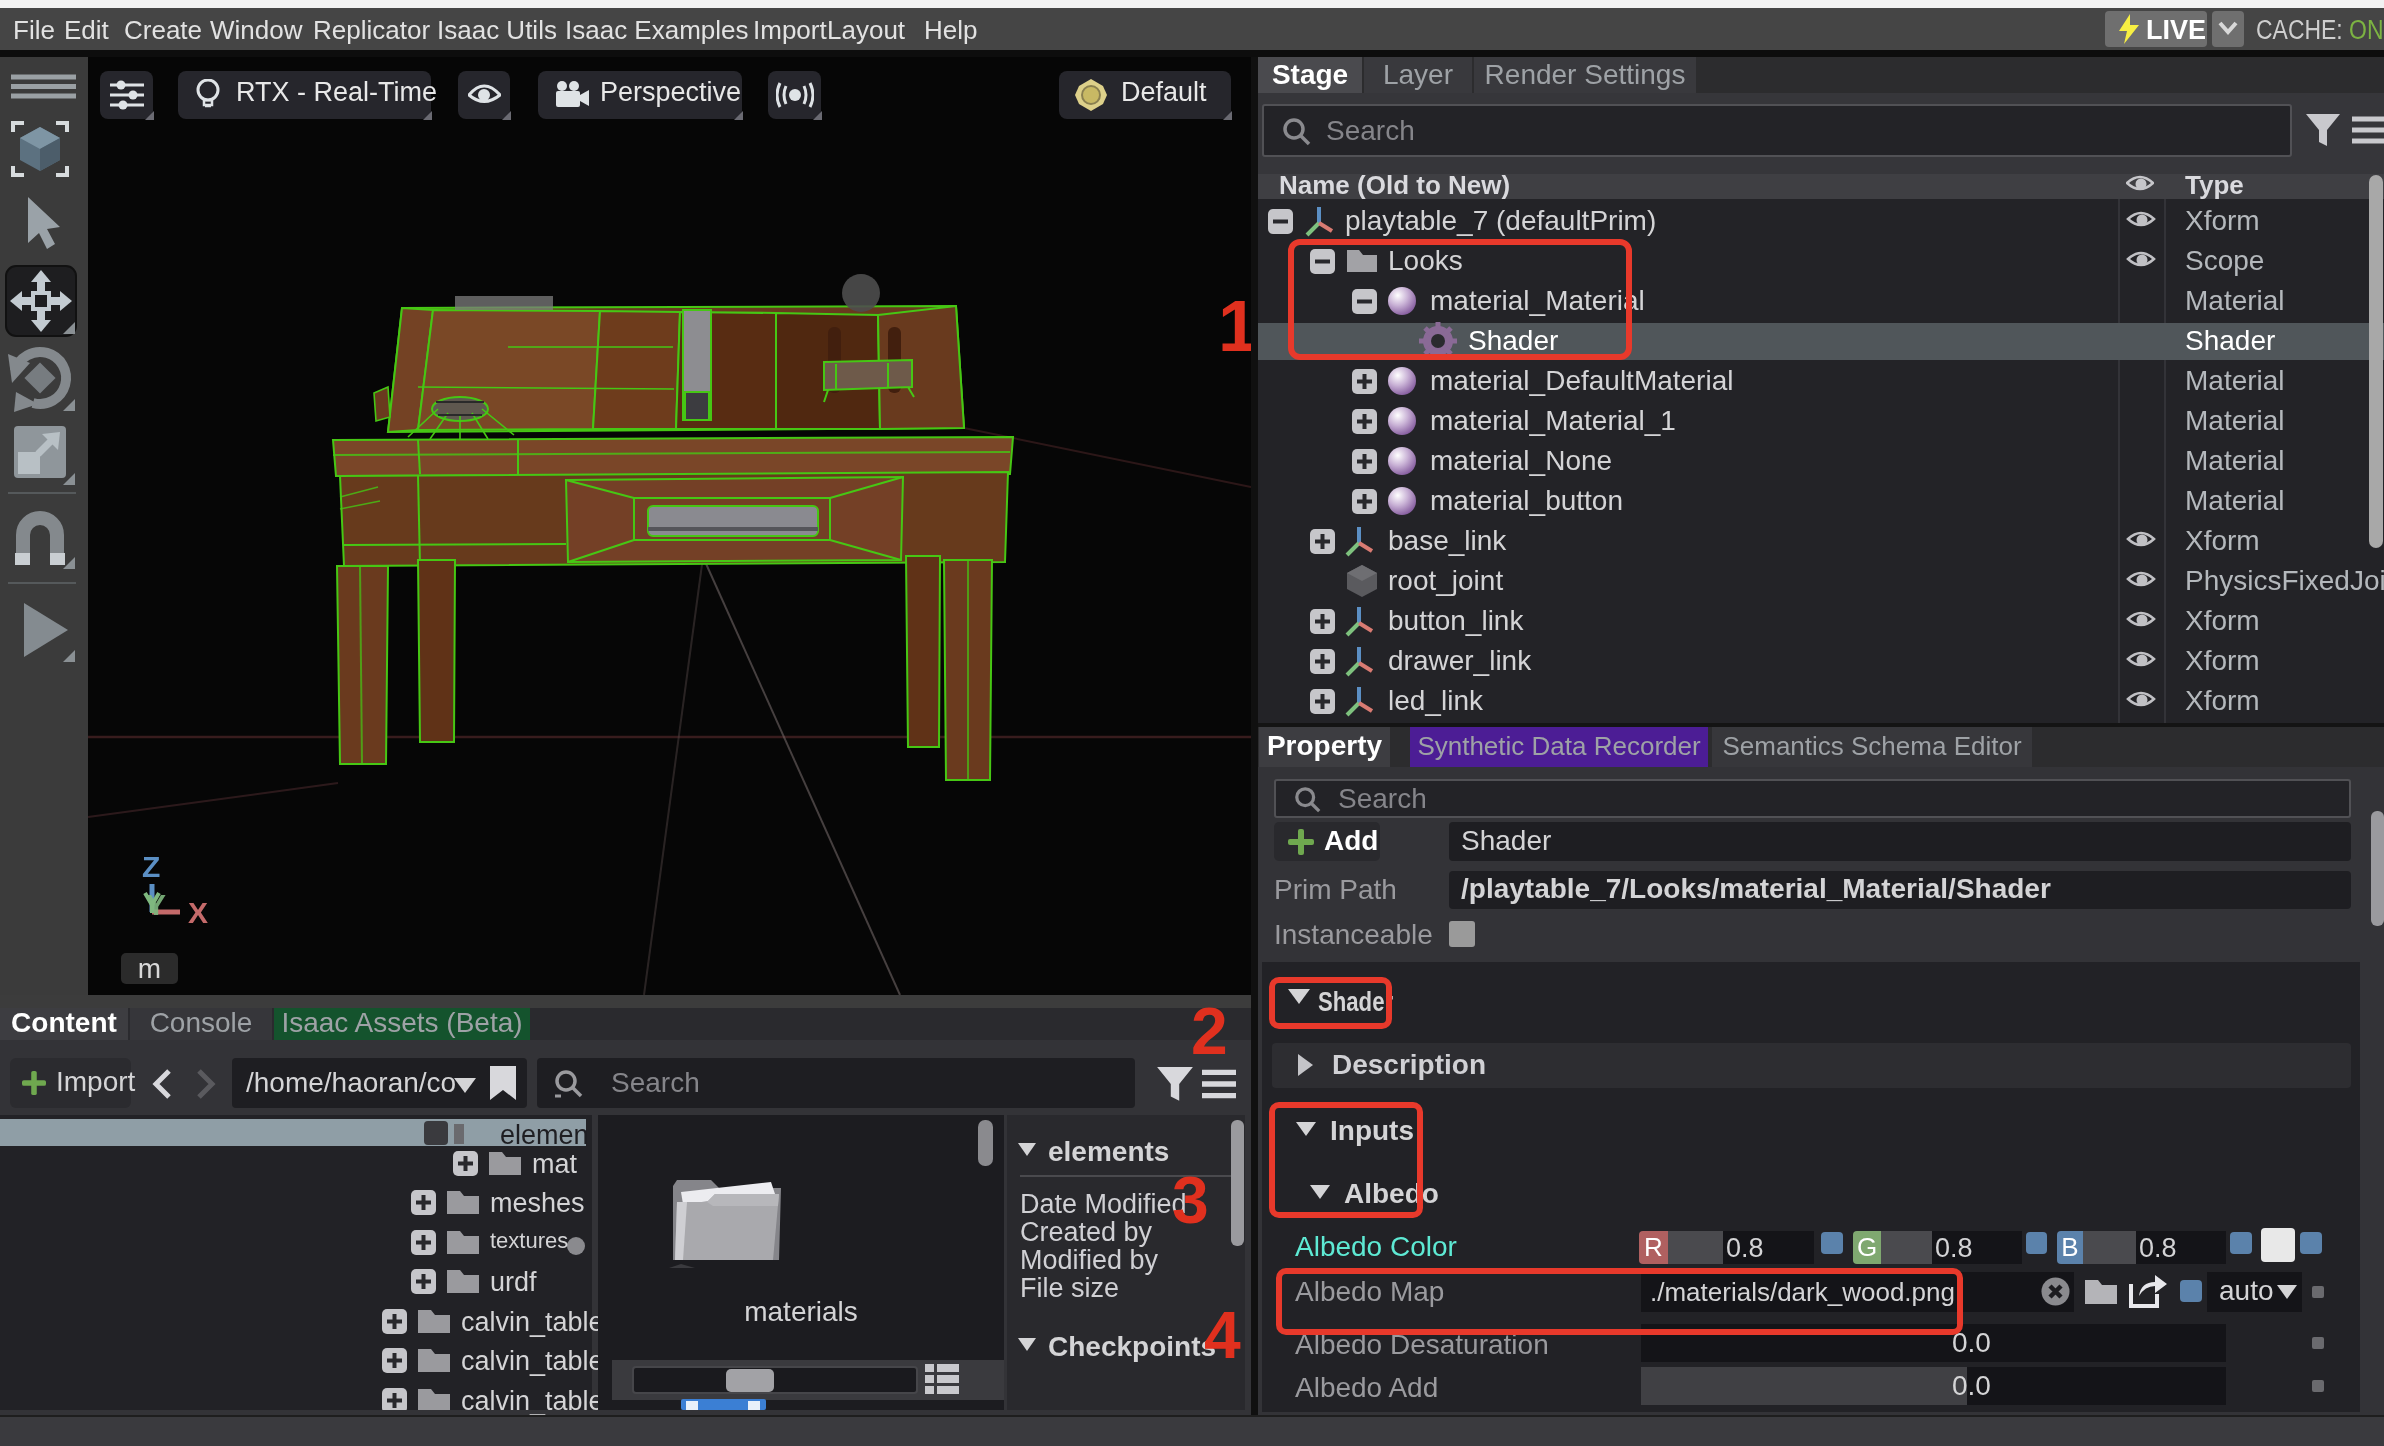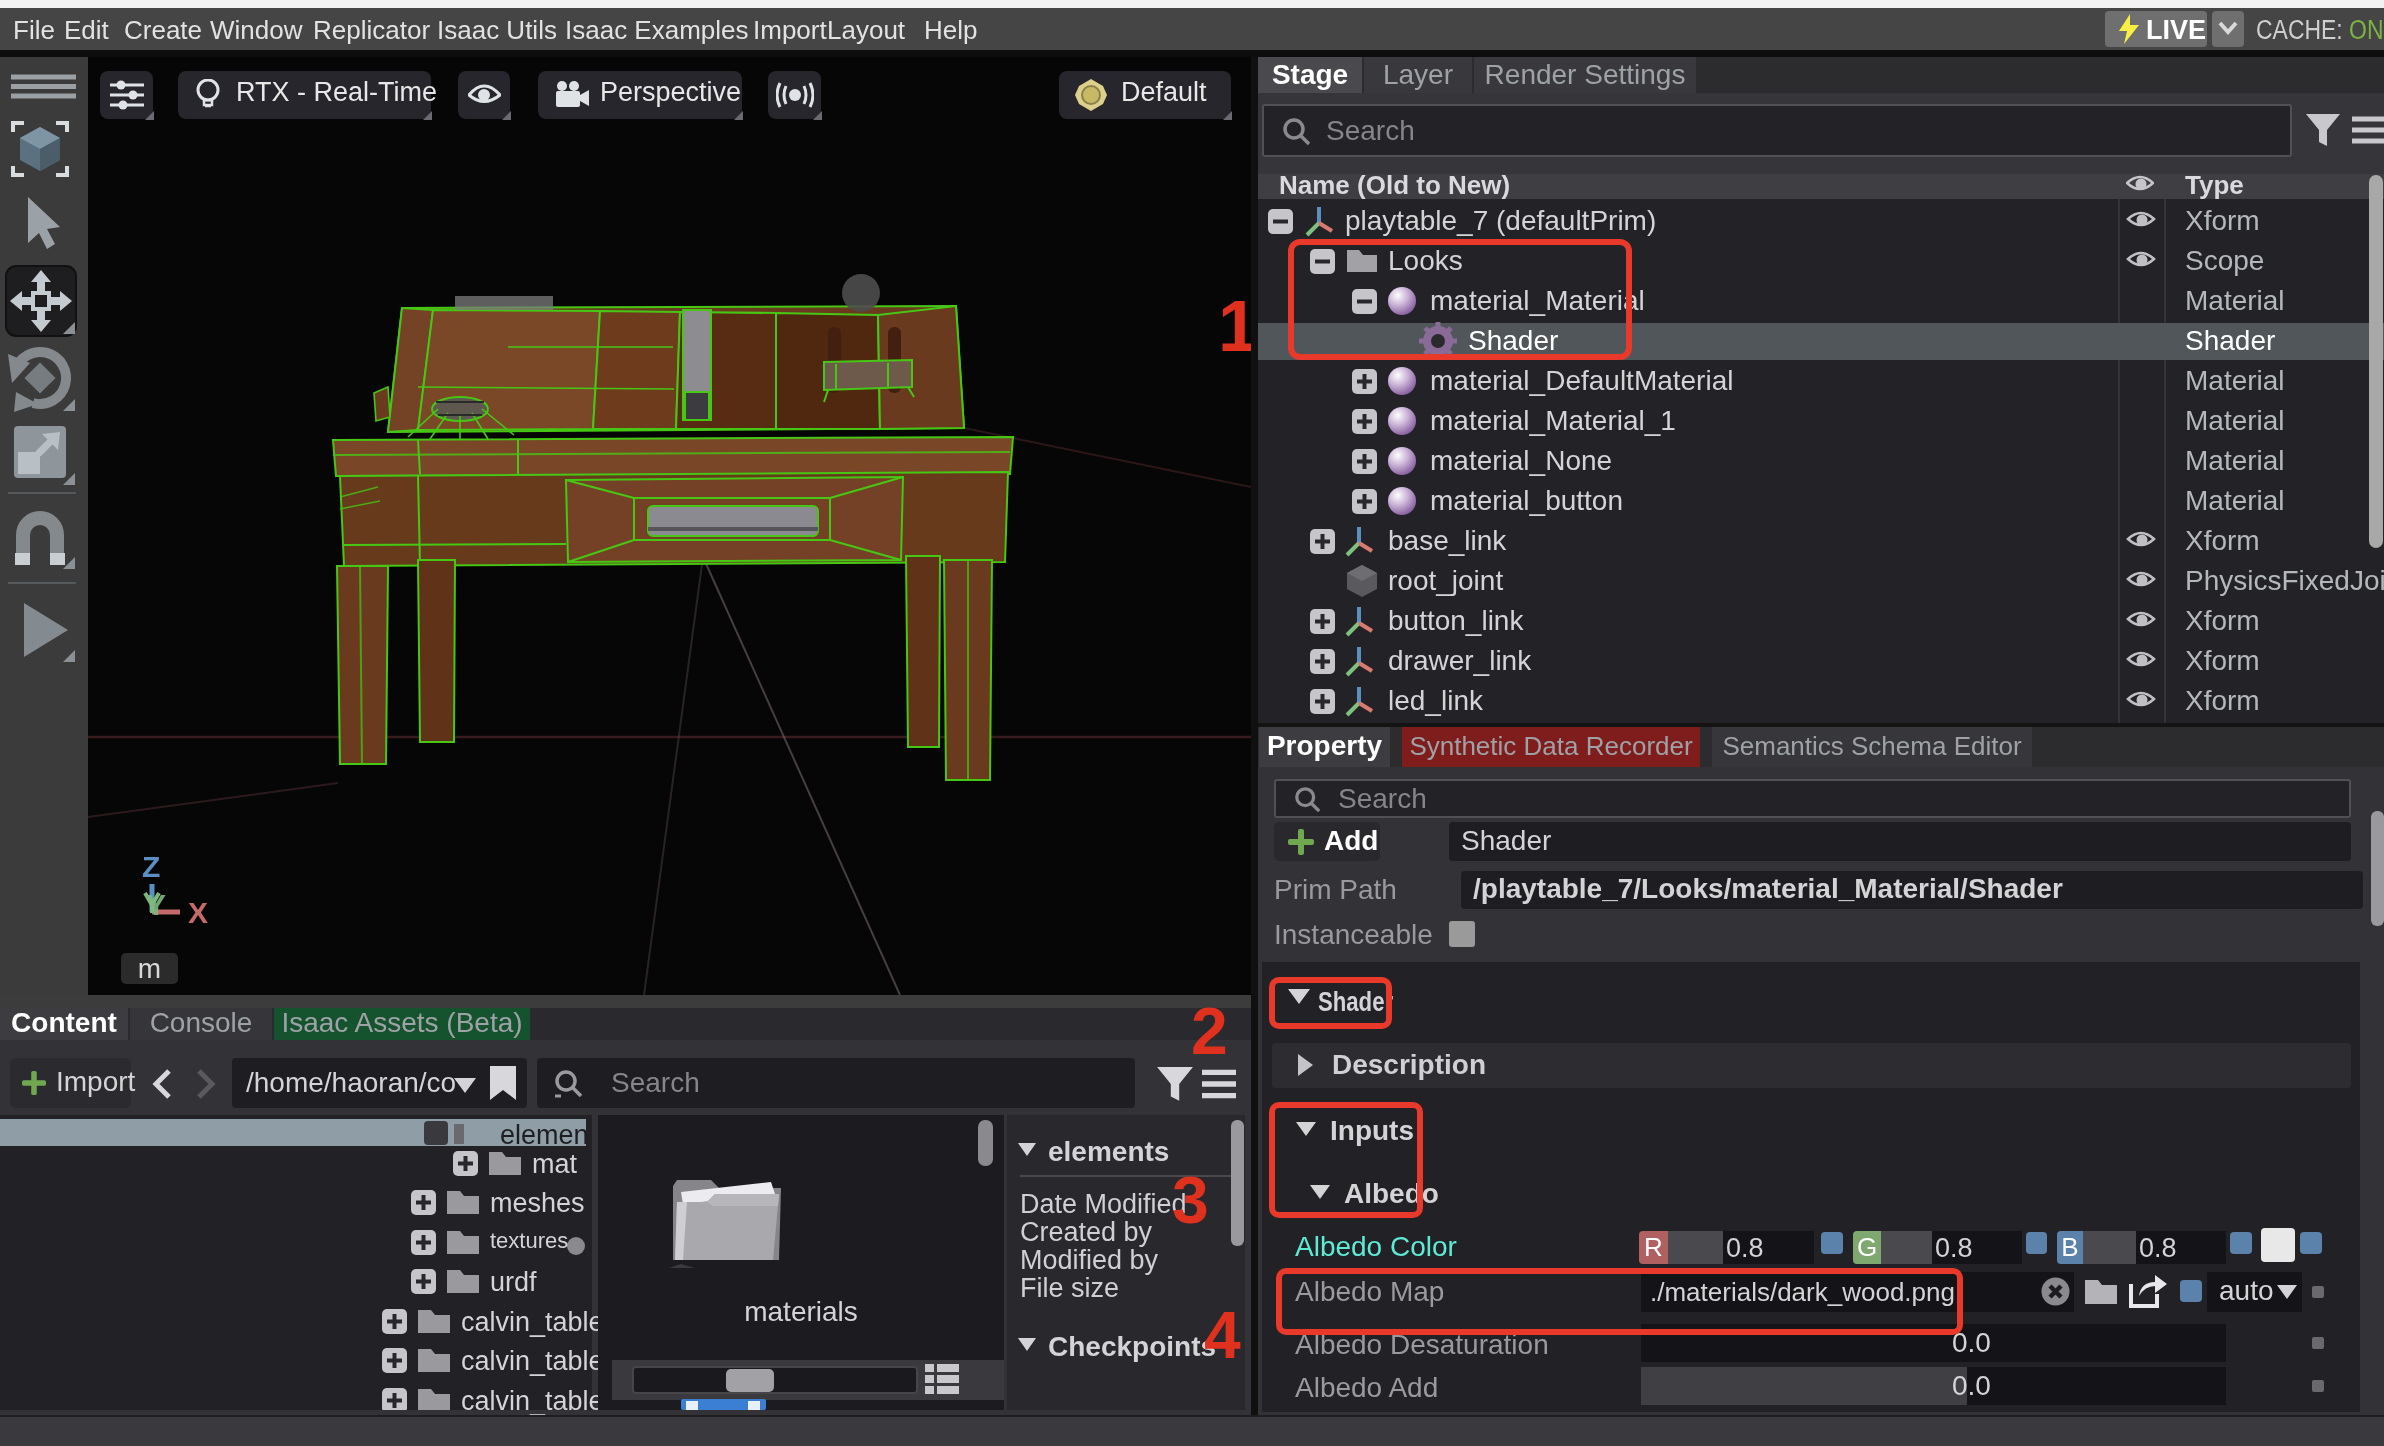--- a/index.html
+++ b/index.html
@@ -525,21 +525,21 @@
     
     <div class="abs" style="left:1111px;top:118px;width:14px;height:373px;background:#a8a8a8;border-radius:7px;"></div>
   </div>
 
   <div class="abs" style="left:1258px;top:723px;width:1126px;height:4px;background:#141414;"></div>
 
   <div id="prop" class="abs" style="left:1258px;top:727px;width:1126px;height:688px;background:#333337;font-size:28px;color:#d4d4d6;overflow:hidden;">
 
     <div class="abs" style="left:0;top:0;width:1126px;height:40px;background:#2c2c2e;"></div>
     <div class="abs" style="left:1px;top:0;width:131px;height:40px;background:#3d3d41;color:#fff;font-weight:bold;text-align:center;line-height:38px;">Property</div>
-    <div class="abs" style="left:144px;top:0;width:298px;height:40px;background:#7f1d1d;color:#9ea2a6;text-align:center;line-height:38px;font-size:26px;white-space:nowrap;">Synthetic Data Recorder</div>
+    <div class="abs" style="left:152px;top:0;width:298px;height:40px;background:#4c1d95;color:#9ea2a6;text-align:center;line-height:38px;font-size:26px;white-space:nowrap;">Synthetic Data Recorder</div>
     <div class="abs" style="left:454px;top:0;width:320px;height:40px;background:#37373b;color:#9ea2a6;text-align:center;line-height:38px;font-size:26px;white-space:nowrap;">Semantics Schema Editor</div>
 
     <div class="abs" style="left:16px;top:52px;width:1077px;height:39px;background:#232327;border:2px solid #515155;border-radius:3px;">
       <svg class="abs" style="left:18px;top:5px;" width="28" height="28" viewBox="0 0 30 30">
           <circle cx="12" cy="12" r="9" fill="none" stroke="#8a8a8e" stroke-width="3.5"></circle>
           <line x1="19" y1="19" x2="27" y2="27" stroke="#8a8a8e" stroke-width="3.5"></line>
         </svg>
       <div class="abs" style="left:62px;top:2px;color:#85858a;">Search</div>
     </div>
 
@@ -547,21 +547,21 @@
       <svg class="abs" style="left:14px;top:7px;" width="26" height="26" viewBox="0 0 26 26">
           <rect x="10" y="0" width="6" height="26" rx="2" fill="#6fa84f"></rect>
           <rect x="0" y="10" width="26" height="6" rx="2" fill="#6fa84f"></rect>
         </svg>
       <div class="abs" style="left:50px;top:3px;color:#fff;font-weight:bold;">Add</div>
     </div>
     <div class="abs" style="left:191px;top:95px;width:902px;height:39px;background:#1e1e22;border-radius:4px;">
         <div class="abs" style="left:12px;top:3px;">Shader</div>
       </div>
     <div class="abs" style="left:16px;top:147px;color:#9a9a9e;">Prim Path</div>
-    <div class="abs" style="left:191px;top:144px;width:902px;height:38px;background:#1e1e22;border-radius:4px;margin-left:12px;">
+    <div class="abs" style="left:191px;top:144px;width:902px;height:38px;background:#1e1e22;border-radius:4px;">
         <div class="abs" style="left:12px;top:2px;font-weight:bold;">/playtable_7/Looks/material_Material/Shader</div>
       </div>
     <div class="abs" style="left:16px;top:192px;color:#9a9a9e;">Instanceable</div>
     <div class="abs" style="left:191px;top:194px;width:26px;height:26px;background:#9a9a9a;border-radius:3px;"></div>
 
     <div class="abs" style="left:4px;top:235px;width:1098px;height:450px;background:#222226;"></div>
     <div class="abs" style="left:30px;top:262px;width:0;height:0;border-left:11px solid transparent;border-right:11px solid transparent;border-top:15px solid #d4d4d6;"></div>
     <div class="abs" style="left:60px;top:260px;font-weight:bold;font-size:27px;transform:scaleX(0.82);transform-origin:left;">Shader</div>
     <div class="abs" style="left:14px;top:316px;width:1079px;height:45px;background:#2d2d31;border-radius:4px;"></div>
     <div class="abs" style="left:40px;top:327px;width:0;height:0;border-top:11px solid transparent;border-bottom:11px solid transparent;border-left:15px solid #c4c4c8;"></div>

